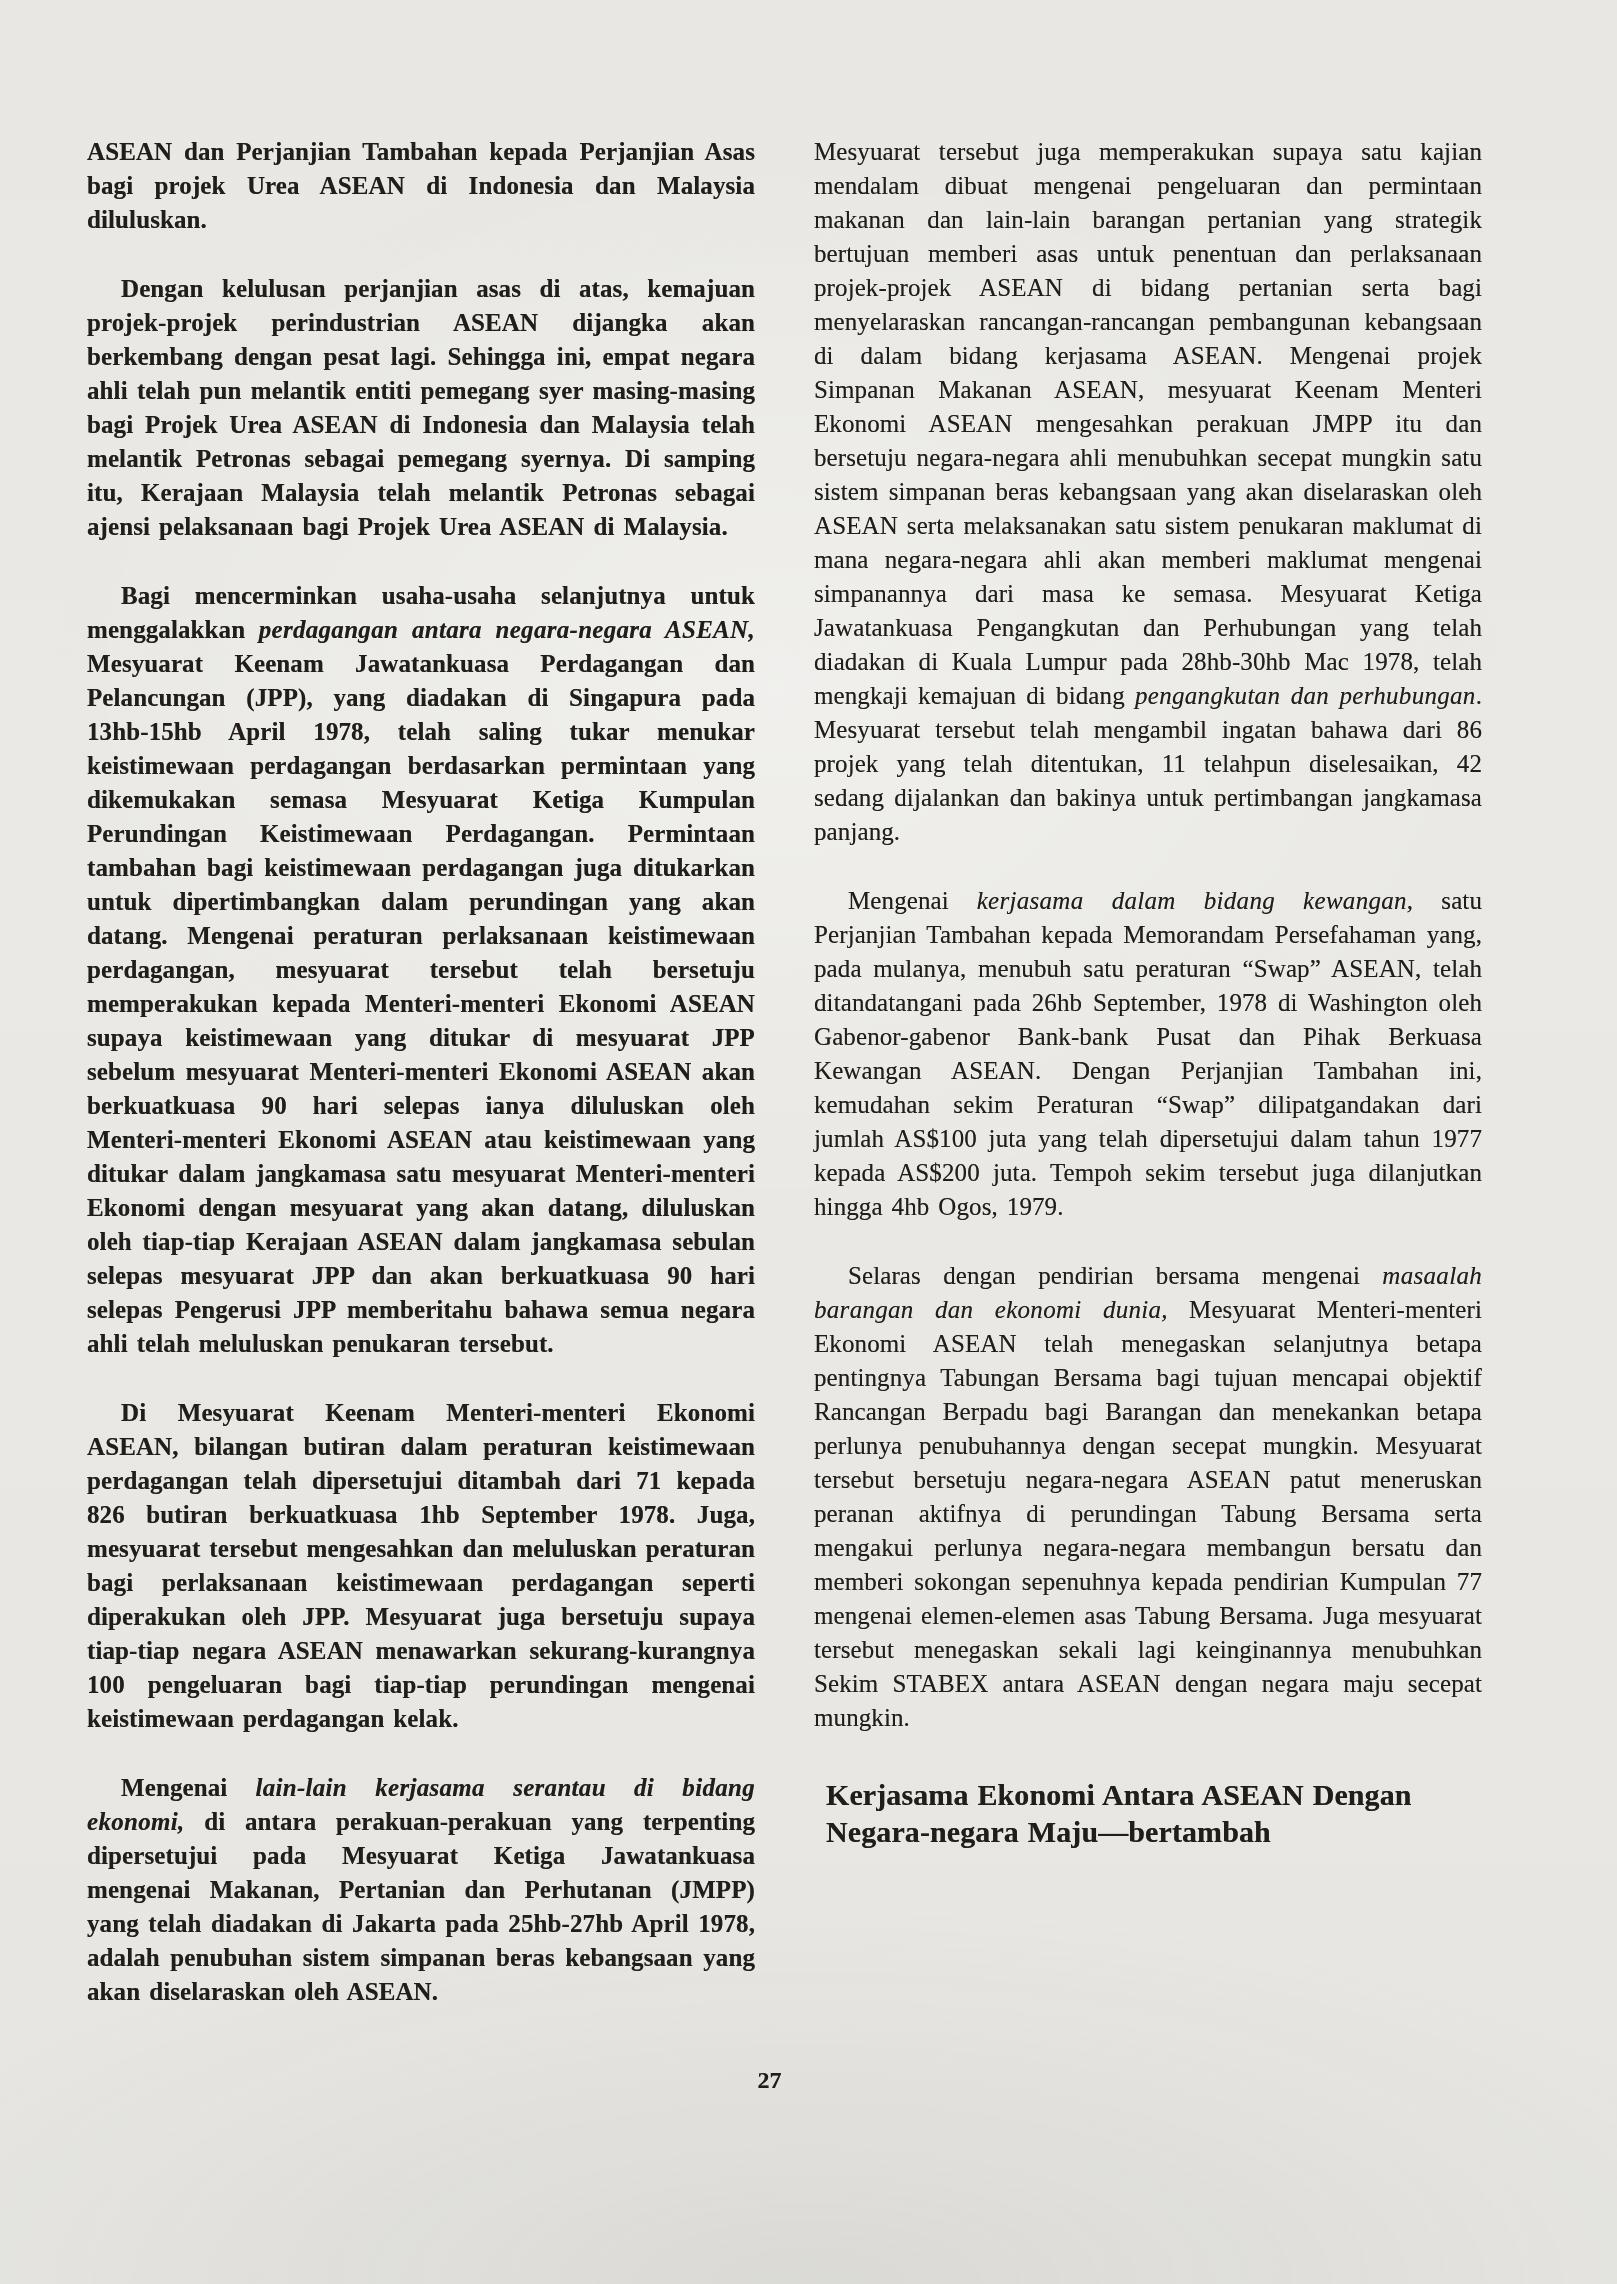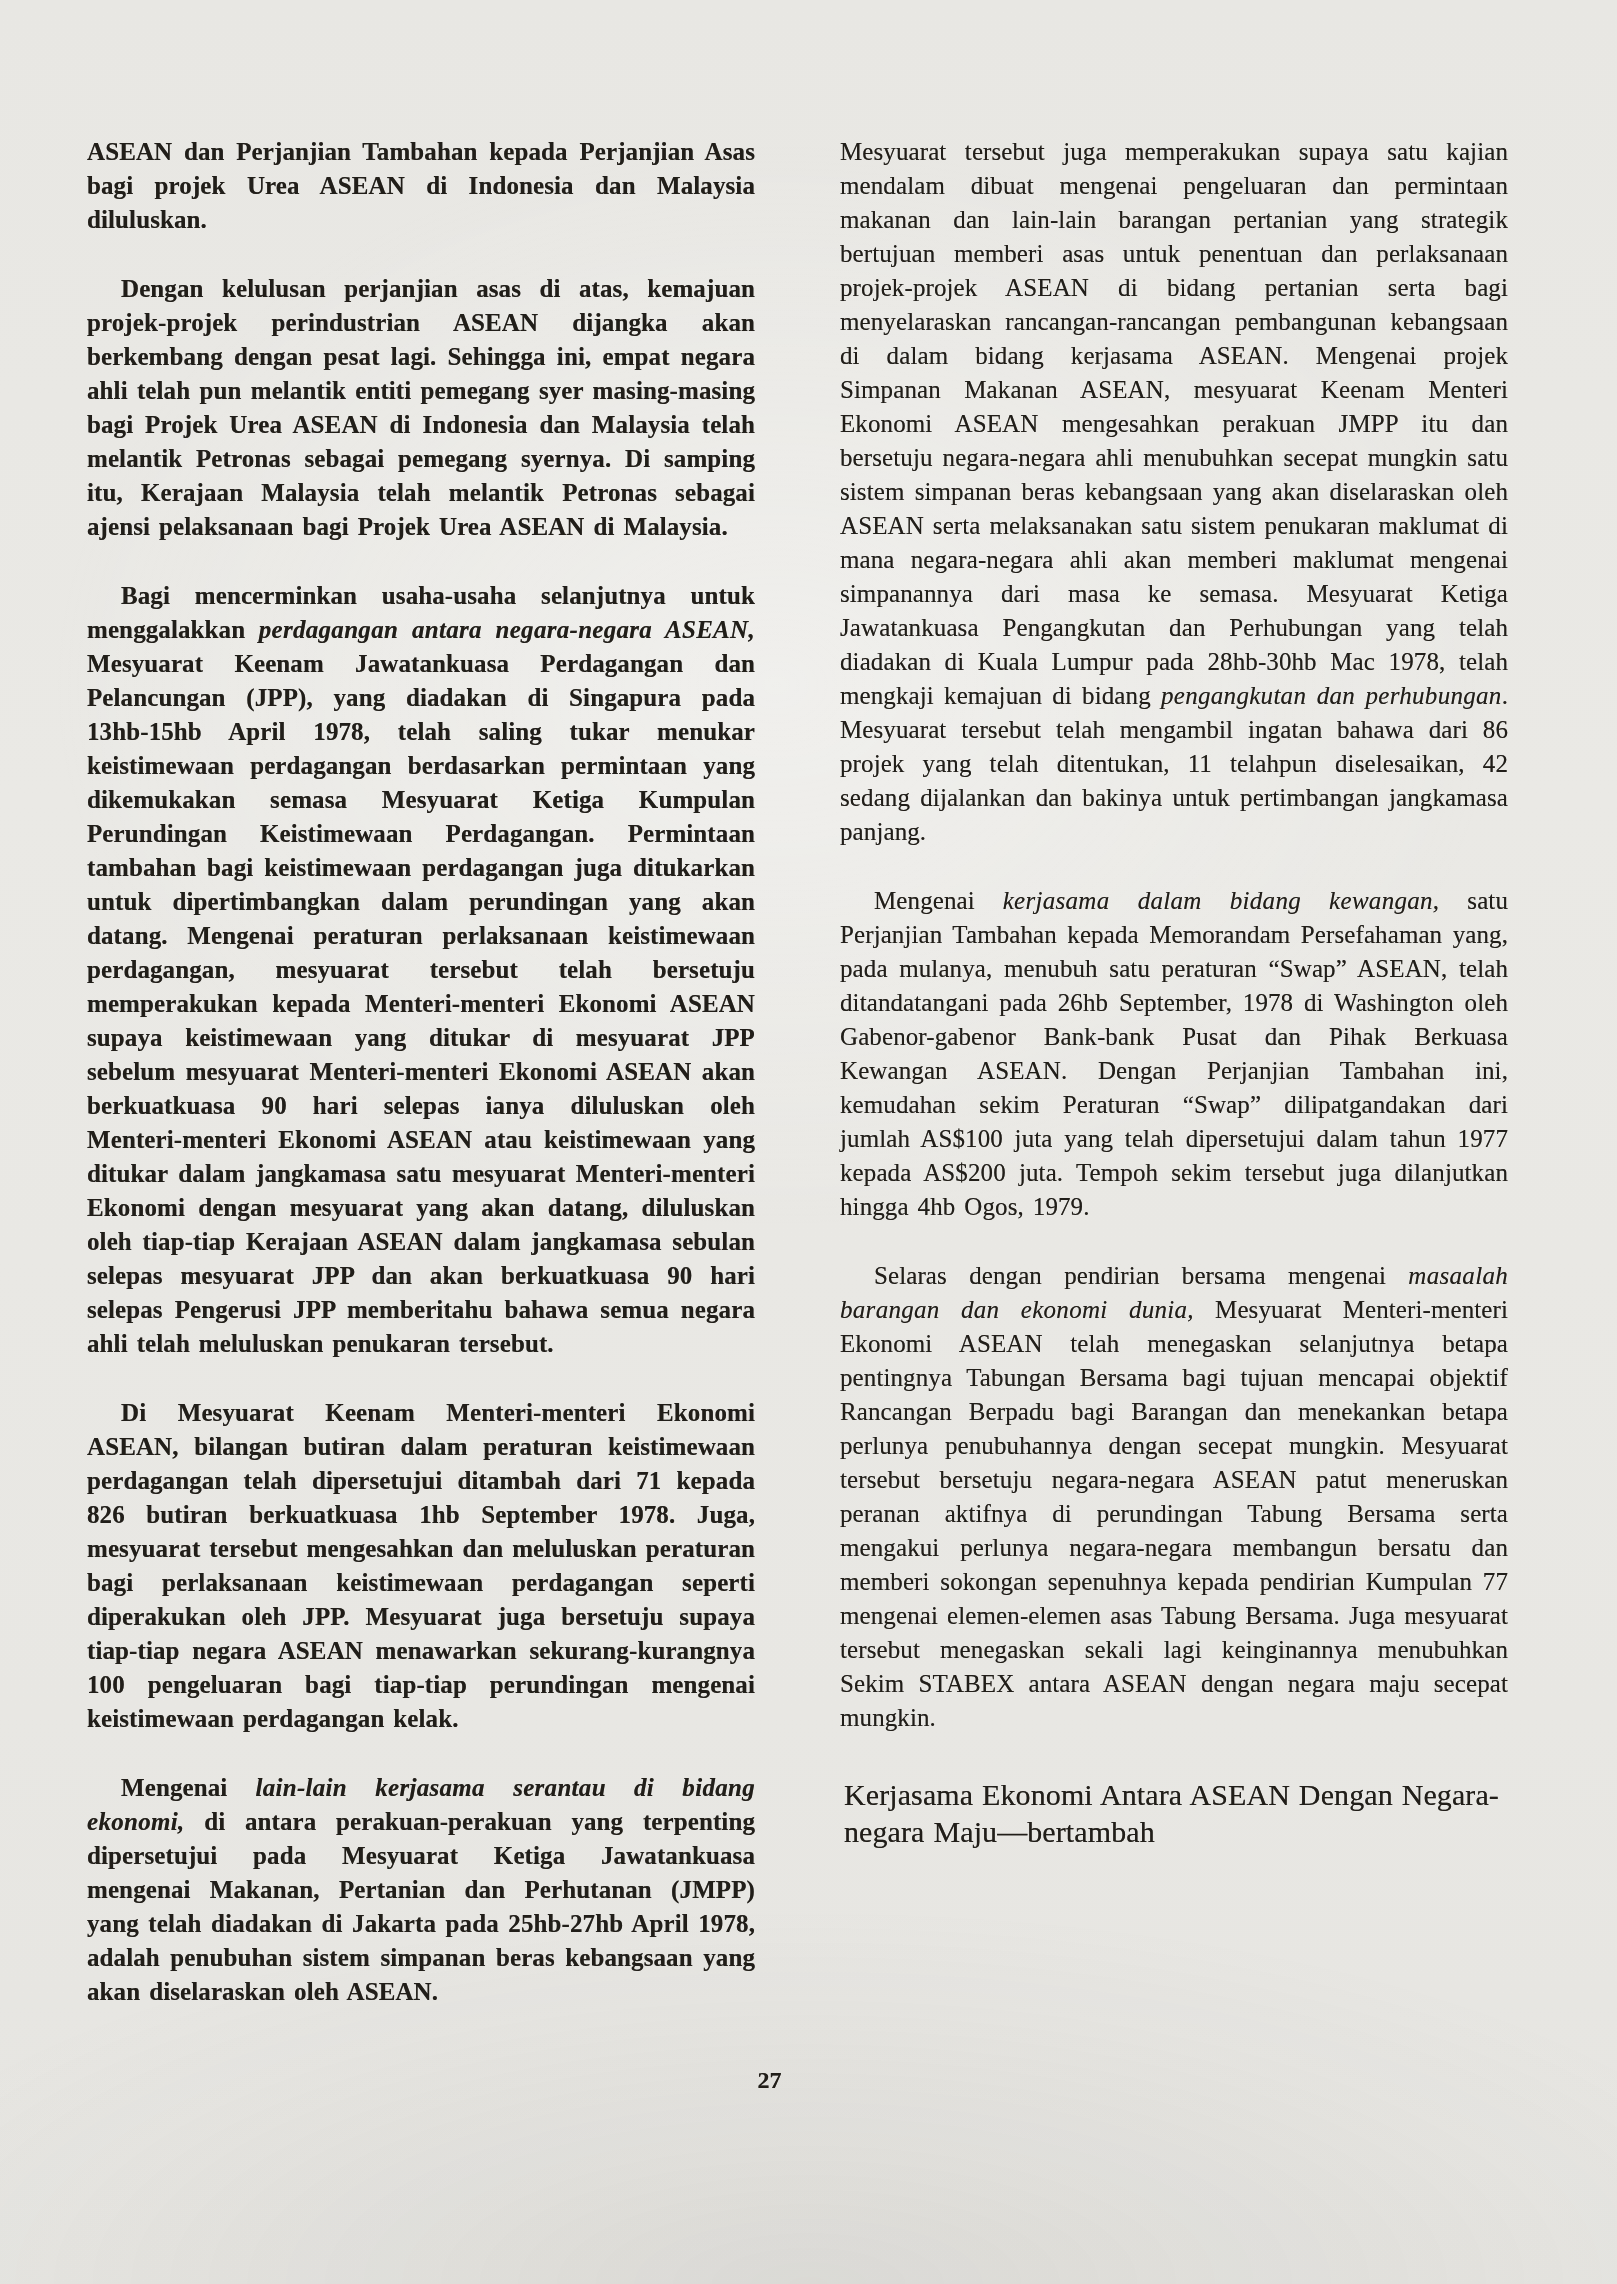--- a/index.html
+++ b/index.html
@@ -29,39 +29,39 @@
     top: 135px;
     text-align: justify;
     font-size: 25px;
     line-height: 34px;
     word-spacing: 2.6px;
     letter-spacing: 0.1px;
     text-shadow: 0 0 0.6px rgba(33,30,25,0.55);
     hyphens: auto;
   }
   .column-left  { left: 87px;  width: 668px; font-weight: bold; }
-  .column-right { left: 840px; width: 668px; }
+  .column-right { left: 814px; width: 668px; }
   .column p {
     margin: 0 0 34px 0;
   }
   .column p.indent {
     text-indent: 34px;
     margin-top: 35px;
   }
   .column i {
     font-style: italic;
     letter-spacing: 0.3px;
   }
   .column h2 {
     font-size: 30px;
     line-height: 37px;
-    font-weight: normal;
+    font-weight: bold;
     text-align: left;
     word-spacing: 1.3px;
-    margin: 41px 0 18px 4px;
+    margin: 41px 0 18px 12px;
     text-shadow: 0 0 0.6px rgba(33,30,25,0.7);
   }
   .page-number {
     position: absolute;
     top: 2067px;
     left: 737px;
     width: 65px;
     text-align: center;
     font-size: 24px;
     font-weight: bold;

